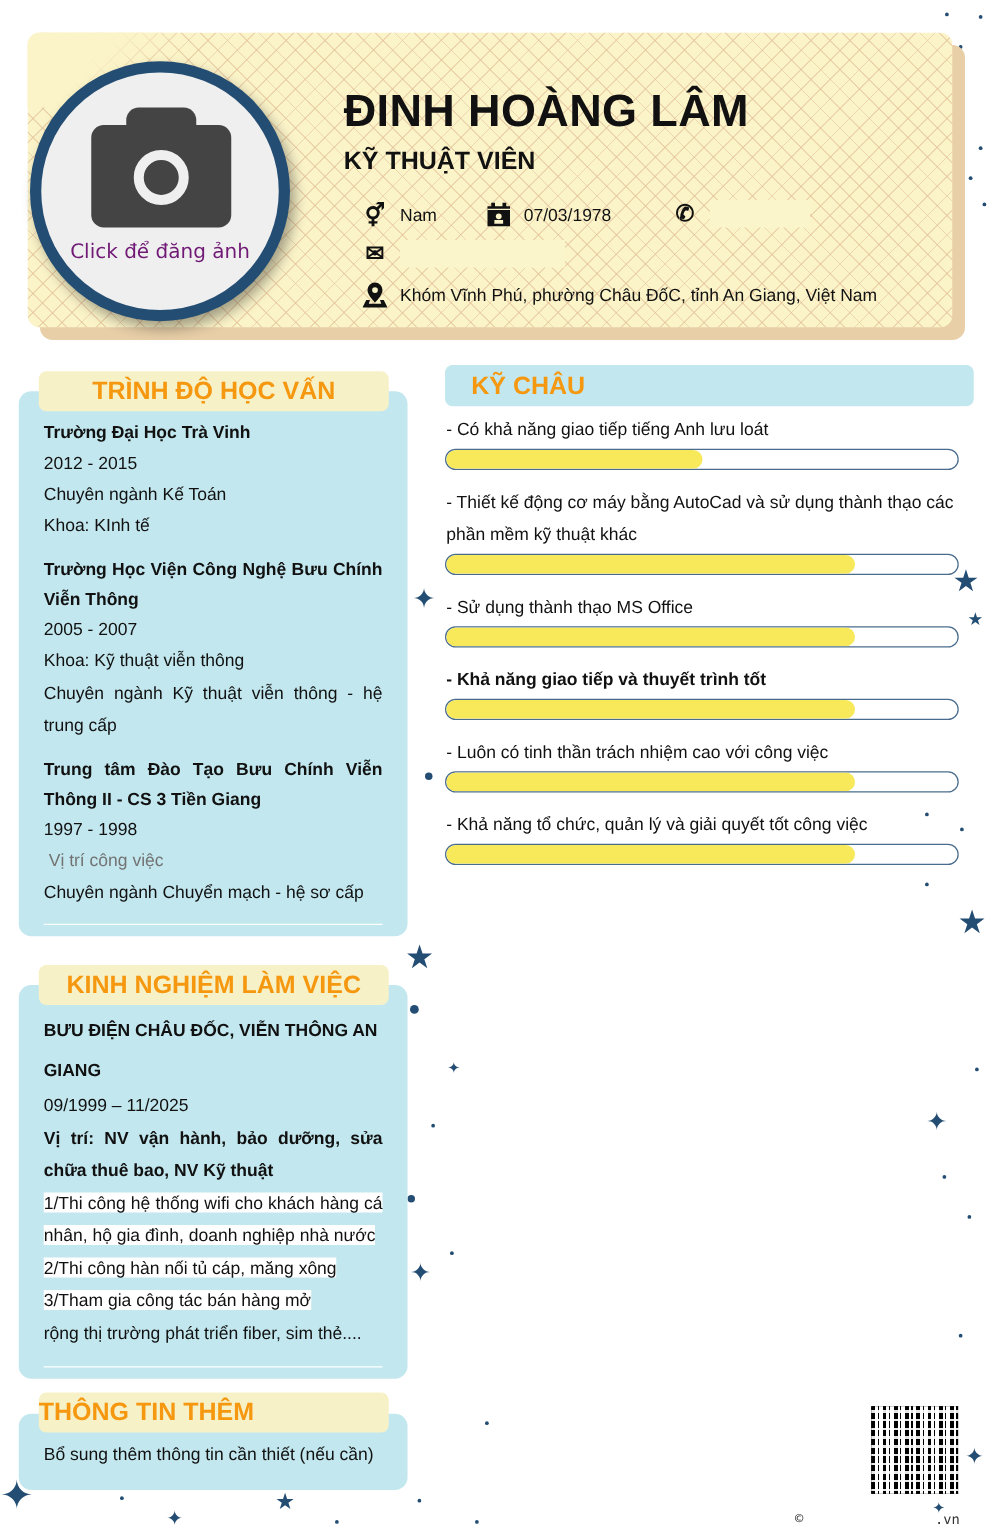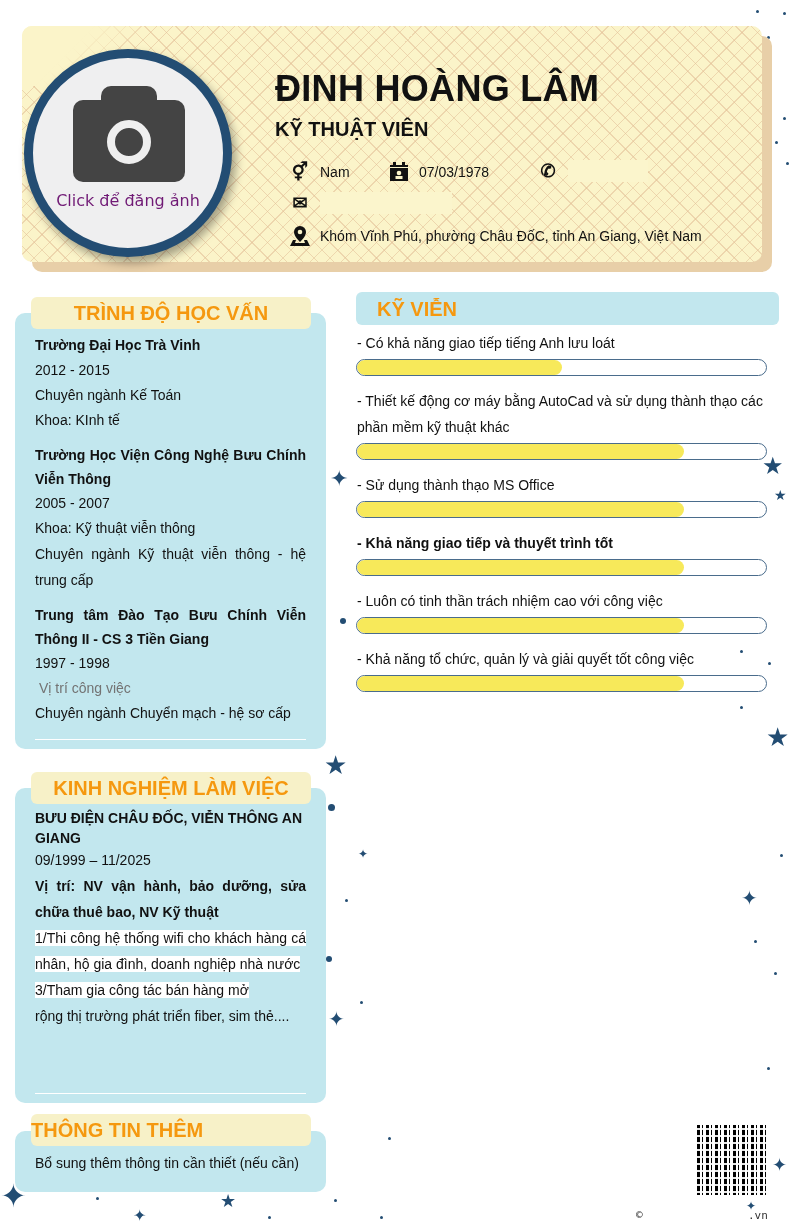--- a/index.html
+++ b/index.html
@@ -175,35 +175,36 @@
   <p class="b j" style="line-height:24px;">Trung tâm Đào Tạo Bưu Chính Viễn Thông II - CS 3 Tiền Giang</p>
   <p>1997 - 1998</p>
   <p class="muted">Vị trí công việc</p>
   <p>Chuyên ngành Chuyển mạch - hệ sơ cấp</p>
 </div>
 <div class="rule" style="top:739px;"></div>
 
 <div class="box" style="left:15px;top:788px;width:311px;height:315px;"></div>
 <div class="sec-title" style="left:31px;top:772px;width:280px;">KINH NGHIỆM LÀM VIỆC</div>
 <div class="col-text" style="top:808px;">
-  <p class="b" style="line-height:20px;">BƯU ĐIỆN CHÂU ĐỐC, VIỄN THÔNG AN GIANG</p>
+  <p class="b" style="line-height:32px;">BƯU ĐIỆN CHÂU ĐỐC, VIỄN THÔNG AN GIANG</p>
   <p>09/1999 – 11/2025</p>
   <p class="b j" style="line-height:26px;">Vị trí: NV vận hành, bảo dưỡng, sửa chữa thuê bao, NV Kỹ thuật</p>
   <p class="j" style="line-height:26px;"><span class="hl">1/Thi công hệ  thống wifi cho khách hàng cá nhân, hộ gia đình, doanh nghiệp nhà nước</span></p>
+  <p class="j" style="line-height:26px;"><span class="hl">2/Thi công hàn nối tủ cáp, măng xông</span></p>
   <p style="line-height:26px;"><span class="hl">3/Tham gia công tác bán hàng mở</span></p>
   <p style="line-height:26px;">rộng thị trường phát triển fiber, sim thẻ....</p>
 </div>
 <div class="rule" style="top:1093px;"></div>
 
 <div class="box" style="left:15px;top:1131px;width:311px;height:61px;"></div>
 <div class="sec-title left" style="left:31px;top:1114px;width:280px;">THÔNG TIN THÊM</div>
 <div class="col-text" style="top:1151px;">Bổ sung thêm thông tin cần thiết (nếu cần)</div>
 
 <div class="box" style="left:356px;top:292px;width:423px;height:33px;border-radius:6px;"></div>
-<div class="sec-title left" style="left:377px;top:293px;width:200px;background:transparent;">KỸ VIỄN</div>
+<div class="sec-title left" style="left:377px;top:293px;width:200px;background:transparent;">KỸ CHÂU</div>
 
 <div class="skill-label" style="top:330px;">- Có khả năng giao tiếp tiếng Anh lưu loát</div>
 <div class="bar" style="top:359px;">
     <div class="fill" style="width:50%;"></div>
   </div>
 
 <div class="skill-label" style="top:388px;">- Thiết kế động cơ máy bằng AutoCad và sử dụng thành thạo các phần mềm kỹ thuật khác</div>
 <div class="bar" style="top:443px;">
     <div class="fill" style="width:80%;"></div>
   </div>

